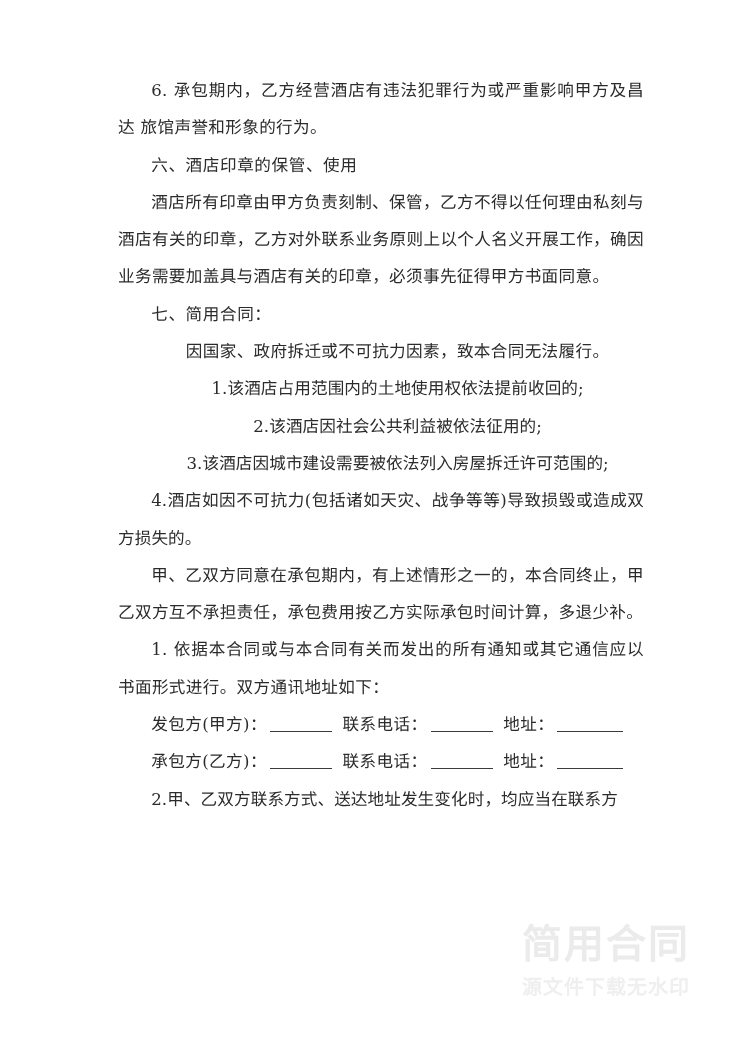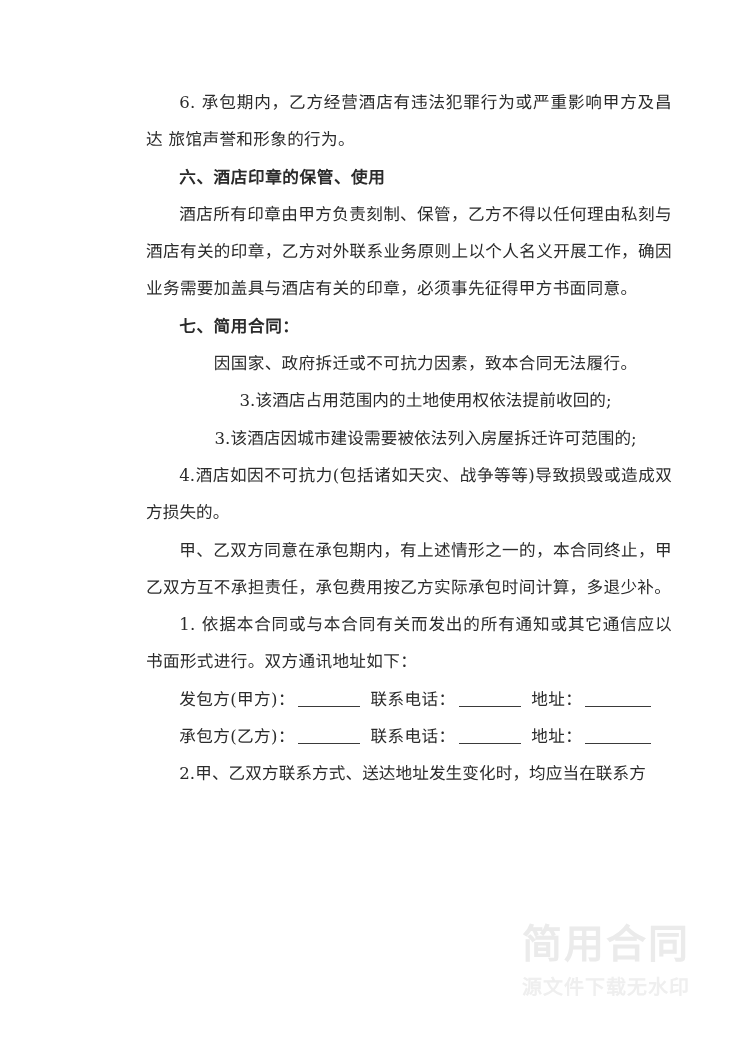--- a/index.html
+++ b/index.html
@@ -16,23 +16,22 @@
     background: #ffffff;
     overflow: hidden;
     font-family: "DejaVu Serif", "Liberation Serif", serif;
     color: #262626;
   }
 
   
   .doc-body {
     position: absolute;
     left: 118px;
-    top: 84px;
+    top: 72px;
     width: 526px;
-    margin-left: 28px;
   }
 
   .para {
     margin: 0;
     font-size: 16.6px;
     line-height: 37.3px;
     color: #2b2b2b;
     text-align: justify;
     text-justify: inter-ideograph;
     letter-spacing: 0.35px;
@@ -40,21 +39,21 @@
     -webkit-font-smoothing: antialiased;
   }
 
   
   .para.indent {
     text-indent: 2em;
   }
 
   
   .para.heading {
-    font-weight: 700;
+    font-weight: 400;
     text-indent: 2em;
     letter-spacing: 0.6px;
   }
 
   
   .para.clause {
     text-indent: 2em;
     letter-spacing: 0.1px;
   }
 
@@ -120,21 +119,22 @@
 
 <div class="page">
 
   <div class="doc-body">
 
     <p class="para indent">6. 承包期内，乙方经营酒店有违法犯罪行为或严重影响甲方及昌达 旅馆声誉和形象的行为。</p>
     <p class="para heading">六、酒店印章的保管、使用</p>
     <p class="para indent">酒店所有印章由甲方负责刻制、保管，乙方不得以任何理由私刻与酒店有关的印章，乙方对外联系业务原则上以个人名义开展工作，确因业务需要加盖具与酒店有关的印章，必须事先征得甲方书面同意。</p>
     <p class="para heading">七、简用合同：</p>
     <p class="para indent short">因国家、政府拆迁或不可抗力因素，致本合同无法履行。</p>
-    <p class="para clause short">3.该酒店占用范围内的土地使用权依法提前收回的;</p>
+    <p class="para clause short">1.该酒店占用范围内的土地使用权依法提前收回的;</p>
+    <p class="para clause short">2.该酒店因社会公共利益被依法征用的;</p>
     <p class="para clause short">3.该酒店因城市建设需要被依法列入房屋拆迁许可范围的;</p>
     <p class="para clause">4.酒店如因不可抗力(包括诸如天灾、战争等等)导致损毁或造成双方损失的。</p>
     <p class="para indent">甲、乙双方同意在承包期内，有上述情形之一的，本合同终止，甲乙双方互不承担责任，承包费用按乙方实际承包时间计算，多退少补。</p>
     <p class="para indent">1. 依据本合同或与本合同有关而发出的所有通知或其它通信应以书面形式进行。双方通讯地址如下：</p>
 
     <p class="para fillline">
       <span class="fld-label">发包方(甲方)：</span><span class="blank"></span>
       <span class="fld-label">联系电话：</span><span class="blank"></span>
       <span class="fld-label">地址：</span><span class="blank wide"></span>
     </p>

